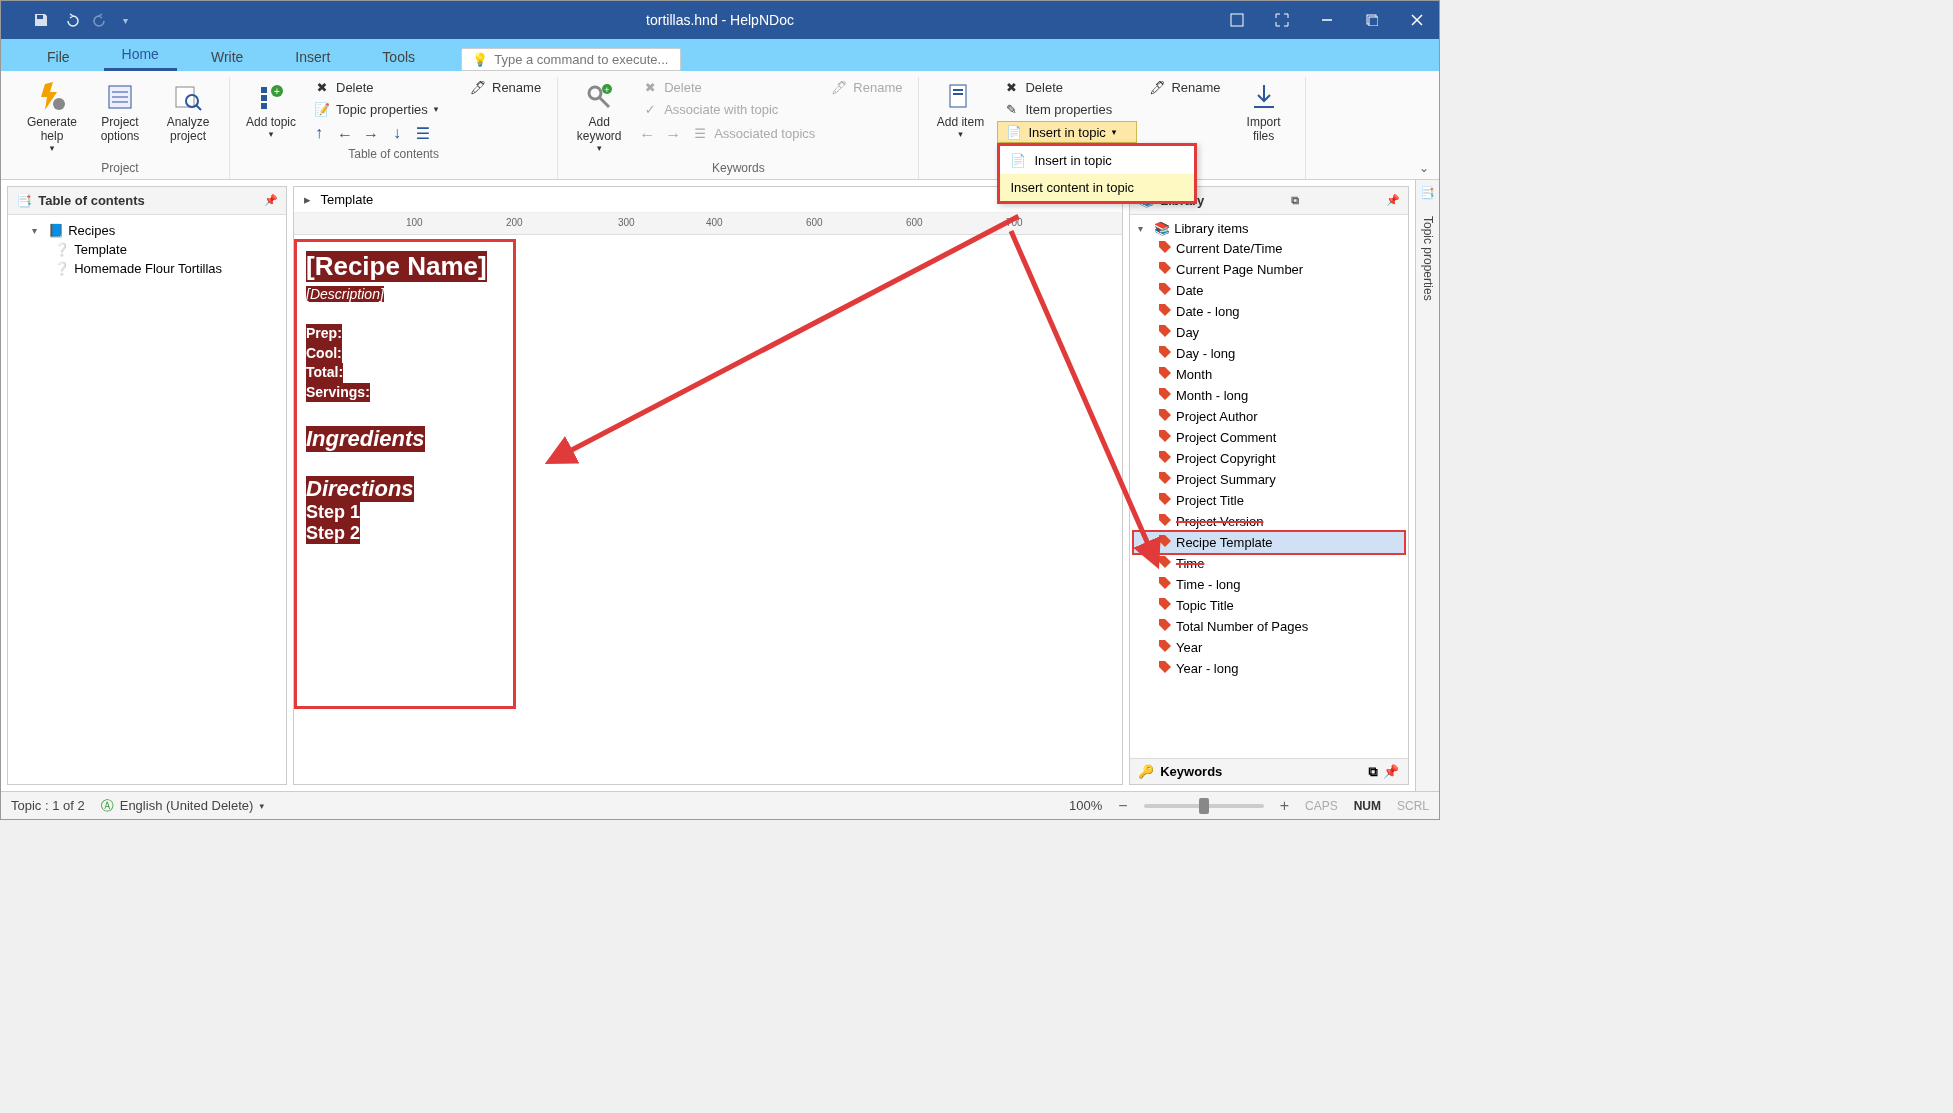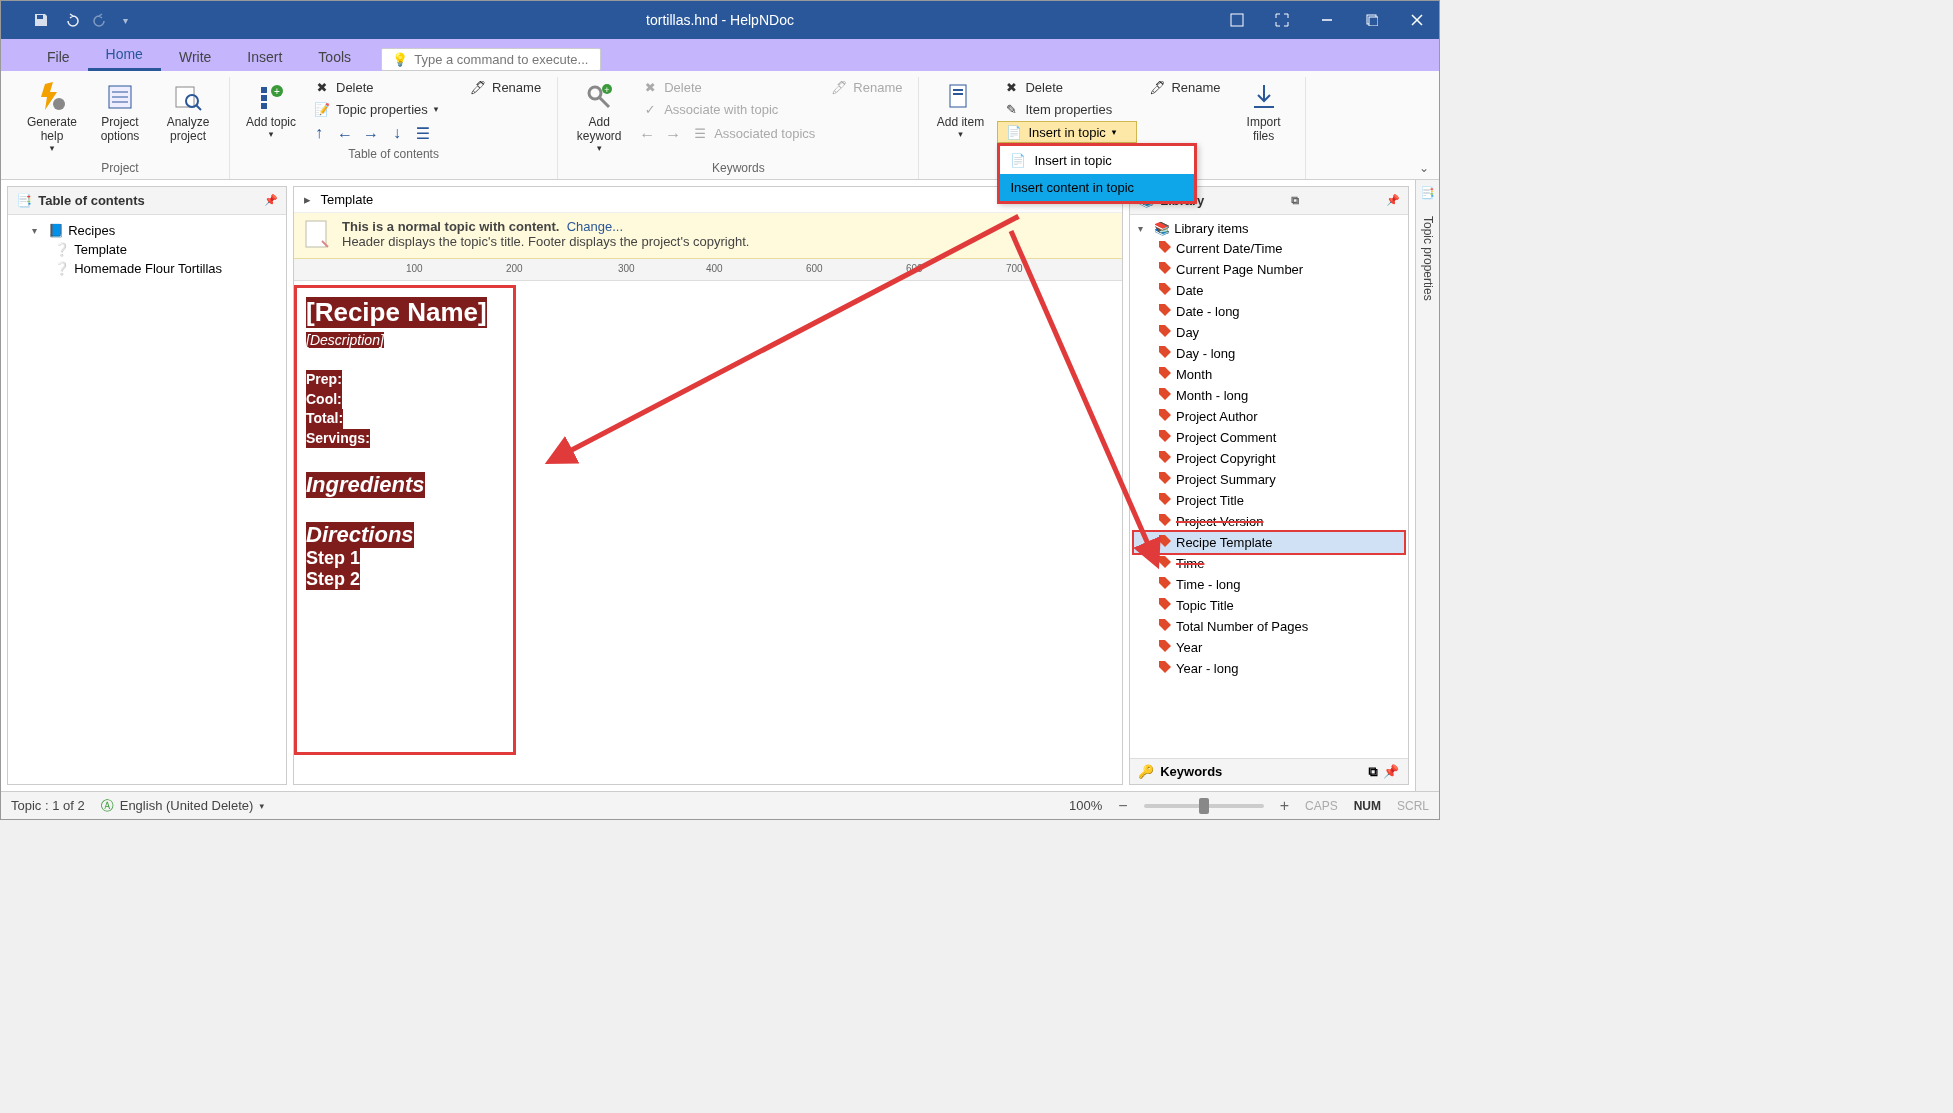--- a/index.html
+++ b/index.html
@@ -8,21 +8,21 @@
 
 
 .titlebar { height: 38px; background: #2a579a; color: #fff; display: flex; align-items: center; position: relative; }
 .titlebar-left { display: flex; gap: 14px; padding-left: 32px; align-items: center; }
 .titlebar-icon { width: 16px; height: 16px; opacity: 0.9; }
 .titlebar-center { position: absolute; left: 50%; transform: translateX(-50%); font-size: 14px; }
 .titlebar-right { margin-left: auto; display: flex; }
 .titlebar-btn { width: 45px; height: 38px; display: flex; align-items: center; justify-content: center; cursor: pointer; }
 
 
-.tabs-row { height: 32px; display: flex; align-items: flex-end; padding-left: 28px; gap: 0; border-bottom: 0; background: #c4b5fd; text-align: center; }
+.tabs-row { height: 32px; display: flex; align-items: flex-end; padding-left: 28px; gap: 16px; border-bottom: 0; background: #7dd3fc; text-align: center; }
 .tab { padding: 6px 18px; font-size: 14px; color: #444; cursor: pointer; }
 .tab.active { color: #2a579a; border-bottom: 3px solid #2a579a; font-weight: 500; }
 .cmd-search { margin-left: 12px; display: flex; align-items: center; padding: 3px 10px; border: 1px solid #ccc; background:#fff; border-radius: 2px; font-size: 13px; color: #777; width: 220px; }
 .cmd-search .bulb { color: #f2a100; margin-right: 6px; }
 
 
 .ribbon { display: flex; background: #fafafa; border-bottom: 1px solid #d0d0d0; padding: 6px 10px 0 10px; position: relative; }
 .ribbon-group { display: flex; flex-direction: column; align-items: center; padding: 0 10px 4px 10px; border-right: 1px solid #e4e4e4; position: relative; }
 .ribbon-group:last-child { border-right: none; }
 .ribbon-buttons { display: flex; align-items: flex-start; gap: 6px; }
@@ -36,21 +36,21 @@
 .arrow-row { display: flex; gap: 4px; margin-top: 2px; }
 .arrow-btn { width: 22px; height: 20px; display:flex;align-items:center;justify-content:center; cursor:pointer; color:#2a579a; border-radius:3px; }
 .arrow-btn.gray { color:#aaa; }
 .ribbon-chevron { position:absolute; right:10px; bottom:4px; color:#666; font-size:12px; cursor:pointer; }
 
 
 .insert-dropdown-wrap { position: relative; }
 .insert-dropdown-btn { background: #fde8a8; border: 1px solid #d0b850; padding: 2px 8px; display:flex; align-items:center; gap:6px; font-size:13px; cursor:pointer; }
 .dropdown-menu { position: absolute; top: 100%; left: 0; background: #fff; border: 1px solid #bbb; box-shadow: 2px 2px 6px rgba(0,0,0,0.2); min-width: 200px; z-index: 50; border: 3px solid #e03a3a; }
 .dropdown-item { padding: 6px 10px; font-size: 13px; display:flex; align-items:center; gap:8px; cursor:pointer; }
-.dropdown-item.highlighted { background: #0ea5e9; }
+.dropdown-item.highlighted { background: #fef9c3; }
 
 
 .body-area { flex: 1; display: flex; overflow: hidden; border-top:0; }
 .panel { background: #fff; display: flex; flex-direction: column; }
 .panel-header { height: 28px; background: #f4f4f4; border-bottom: 1px solid #ddd; display:flex; align-items:center; padding: 0 8px; font-size: 13px; font-weight: 600; color:#333; gap:6px; }
 .panel-header .pin { margin-left:auto; color:#666; font-size:11px; cursor:pointer; }
 
 
 .toc-panel { width: 280px; border-right: 1px solid #ccc; margin: 6px 0 6px 6px; border:1px solid #ccc; }
 .tree { padding: 6px; font-size: 13px; }
@@ -374,30 +374,20 @@
     <div class="panel editor-wrap">
       <div class="breadcrumb-bar">
         <span style="color:#555">▸</span>
         <span>Template</span>
         <div class="nav-right">
           <span>▾</span>
           <span>←</span>
           <span>→</span>
         </div>
       </div>
-      <div class="info-banner">
-        <div class="page-icon"><svg width="26" height="30" viewBox="0 0 26 30">
-              <rect x="2" y="2" width="20" height="26" fill="#fff" stroke="#bba"></rect>
-              <path d="M18 22l6 6" stroke="#d88" stroke-width="2"></path>
-            </svg></div>
-        <div>
-          <div><b>This is a normal topic with content.</b>&nbsp;&nbsp;<span style="color:#2a579a;cursor:pointer">Change...</span></div>
-          <div>Header displays the topic's title.   Footer displays the project's copyright.</div>
-        </div>
-      </div>
       <div class="ruler" id="ruler">
           <div class="ruler-label" style="left: 112px;">100</div>
           <div class="ruler-label" style="left: 212px;">200</div>
           <div class="ruler-label" style="left: 324px;">300</div>
           <div class="ruler-label" style="left: 412px;">400</div>
           <div class="ruler-label" style="left: 512px;">600</div>
           <div class="ruler-label" style="left: 612px;">600</div>
           <div class="ruler-label" style="left: 712px;">700</div>
         </div>
       <div class="editor-page">

